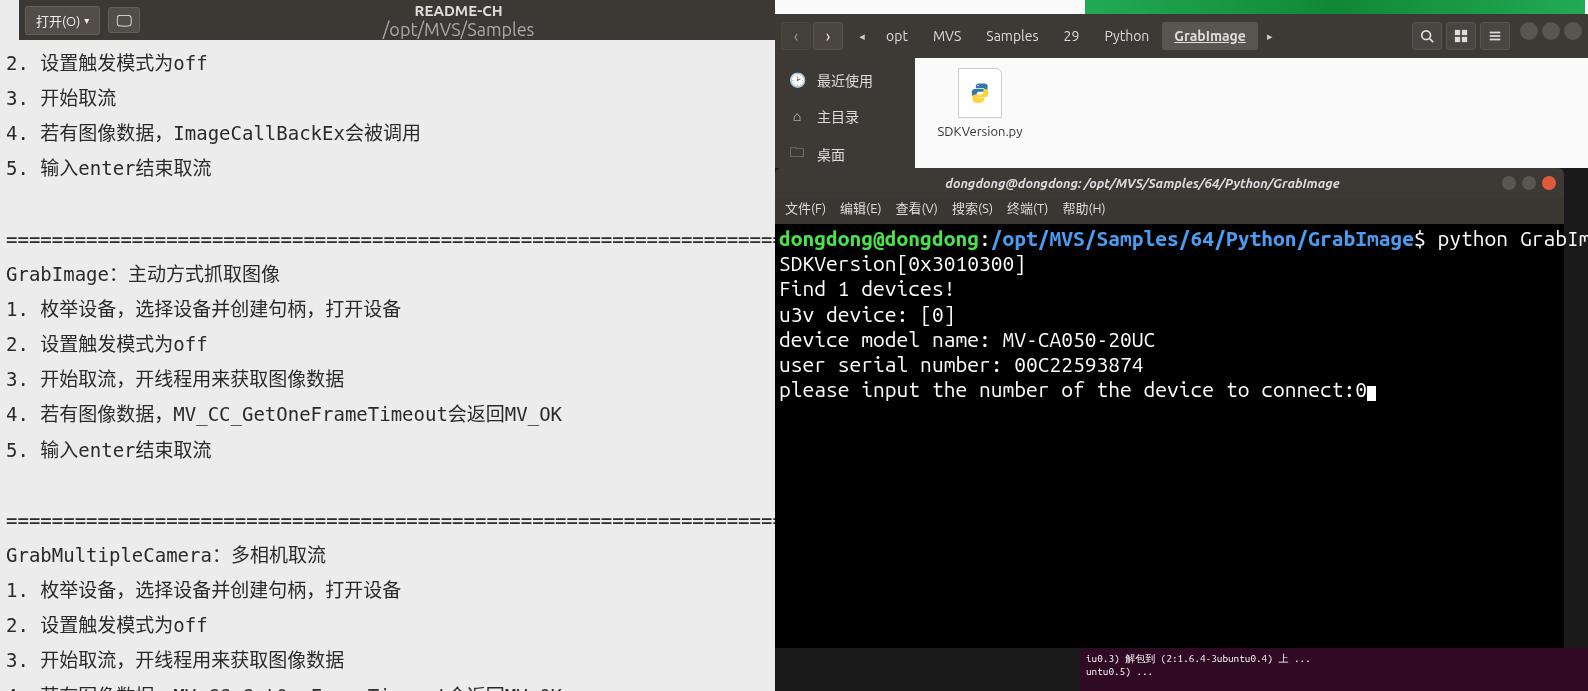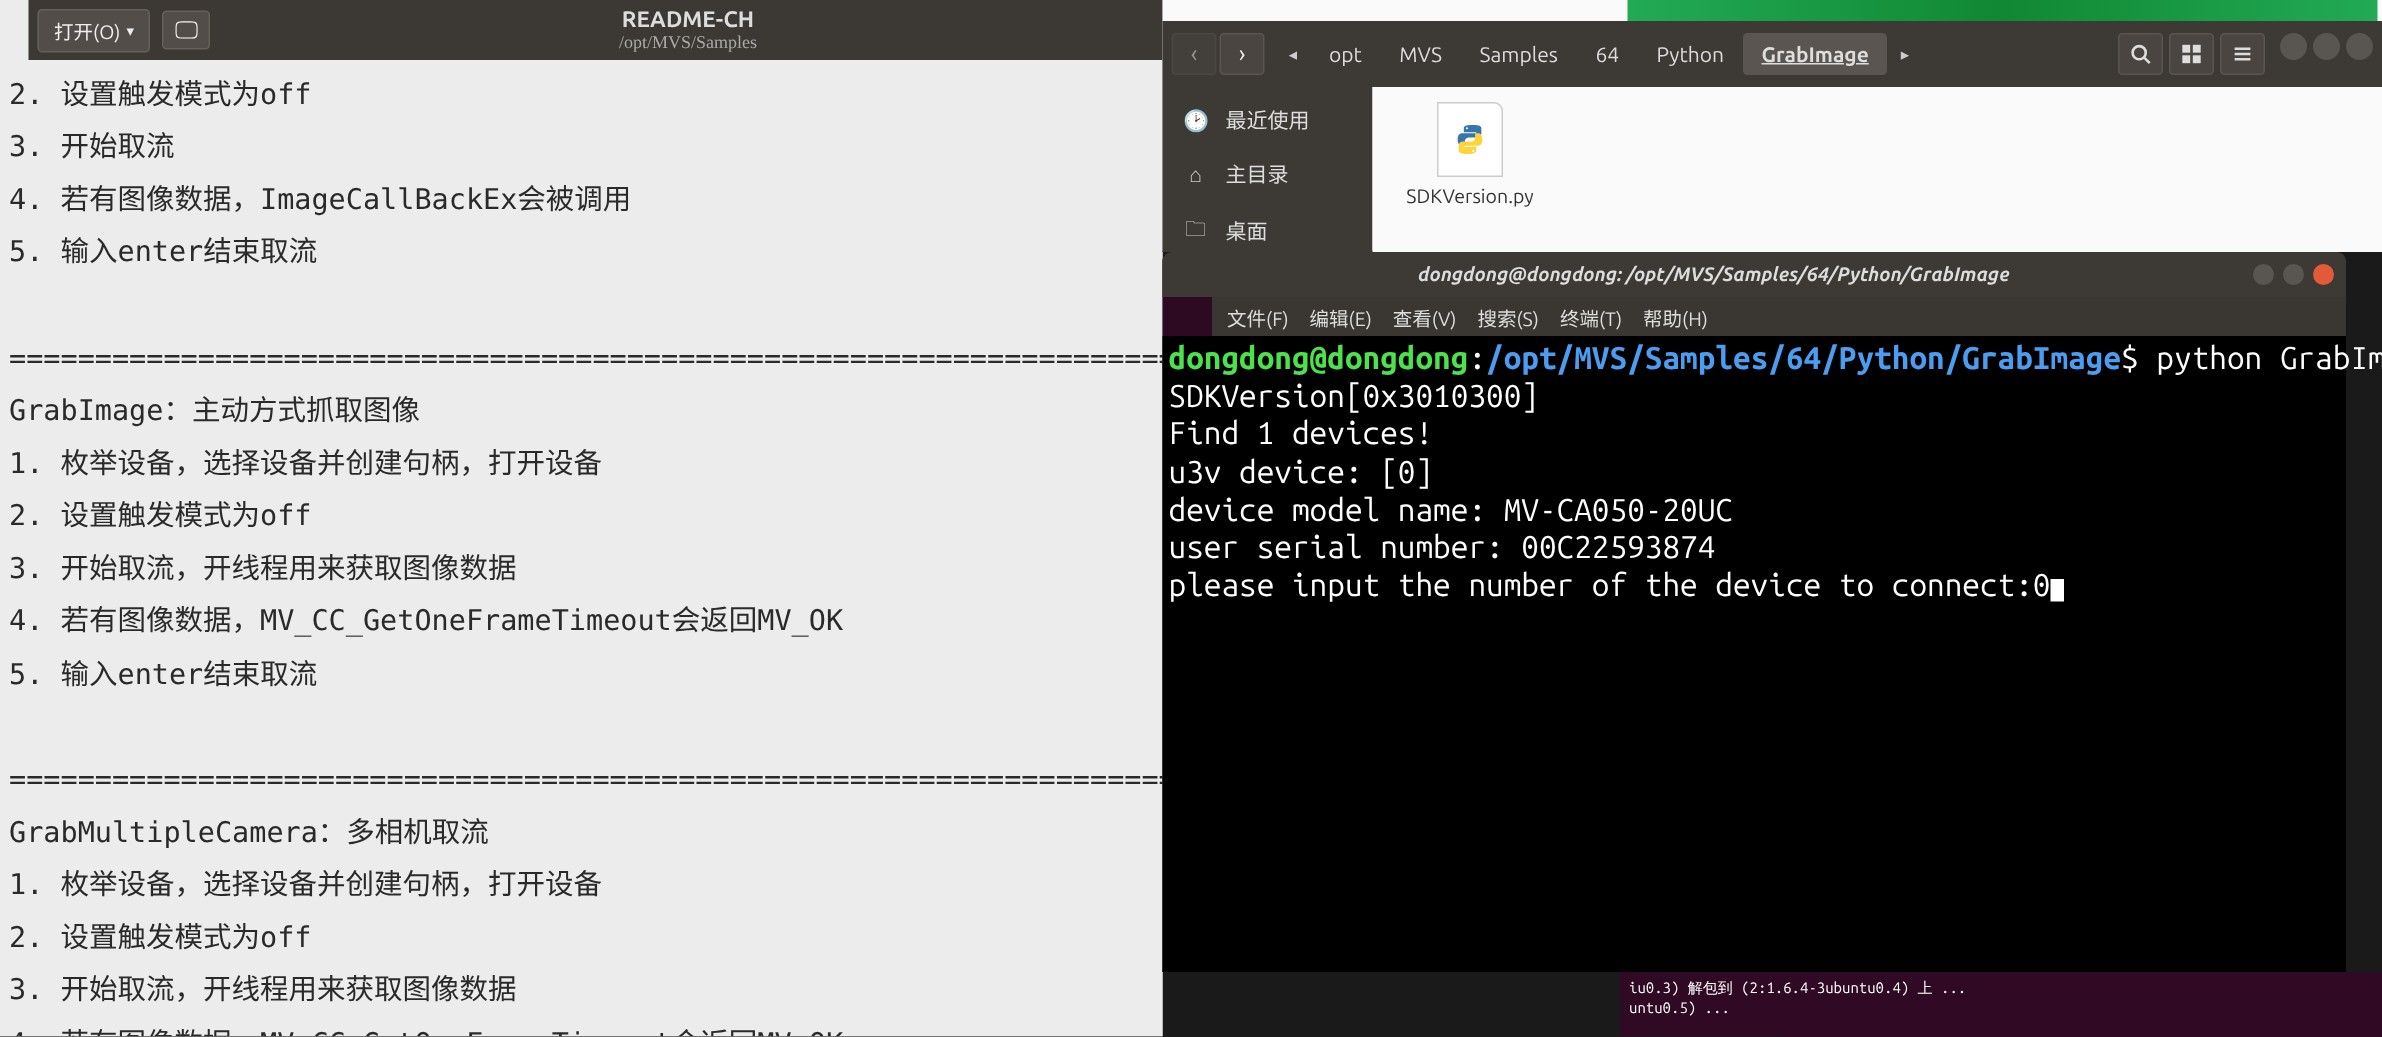--- a/index.html
+++ b/index.html
@@ -56,21 +56,21 @@
       align-items: center;
       justify-content: center;
       cursor: pointer;
     }
     .editor-title-wrap {
       flex: 1;
       text-align: center;
       color: #ccc;
     }
     .editor-title { font-size: 15px; font-weight: bold; color: #ddd; }
-    .editor-subtitle { font-size: 12px; color: #aaa; font-family: Liberation Serif, serif; }
+    .editor-subtitle { font-size: 18px; color: #aaa; }
     .editor-content {
       flex: 1;
       background: #ececec;
       color: #2a2a2a;
       font-family: "DejaVu Sans Mono", "Noto Sans Mono CJK SC", monospace;
       font-size: 19px;
       line-height: 1.85;
       padding: 6px 6px;
       overflow: hidden;
       white-space: pre;
@@ -240,26 +240,24 @@
     }
     .term-wc div {
       width: 14px; height: 14px; border-radius: 50%;
       background: #595550;
     }
     .term-wc .close { background: #e25a3a; }
     .term-menubar {
       height: 26px;
       background: #3a3632;
       display: flex;
-      align-items: center;
       gap: 14px;
       padding: 0 10px;
       color: #ddd;
       font-size: 13px;
-      margin-left: 33px;
     }
     .term-menu-item { cursor: pointer; }
     .term-body {
       flex: 1;
       background: #000000;
       color: #fff;
       font-family: "Ubuntu Mono", monospace;
       font-size: 21px;
       line-height: 1.2;
       padding: 2px 4px;
@@ -346,21 +344,21 @@
       <span>‹</span>
     </div>
     <div class="nav-btn">
       <span>›</span>
     </div>
     <div class="breadcrumb">
       <div class="bc-chev">◂</div>
       <div class="bc-item">opt</div>
       <div class="bc-item">MVS</div>
       <div class="bc-item">Samples</div>
-      <div class="bc-item">64</div>
+      <div class="bc-item">29</div>
       <div class="bc-item">Python</div>
       <div class="bc-item active">GrabImage</div>
       <div class="bc-chev">▸</div>
     </div>
     <div class="fm-toolbar-right">
       <div class="fm-ico-btn">
         <svg width="14" height="14" viewBox="0 0 16 16" fill="none" stroke="#ddd" stroke-width="2">
             <circle cx="7" cy="7" r="5"></circle>
             <line x1="11" y1="11" x2="15" y2="15"></line>
           </svg>

